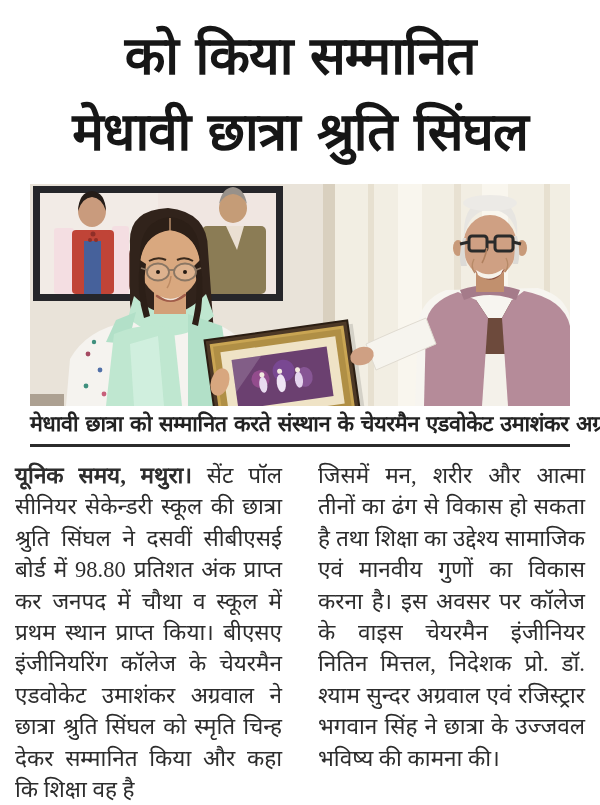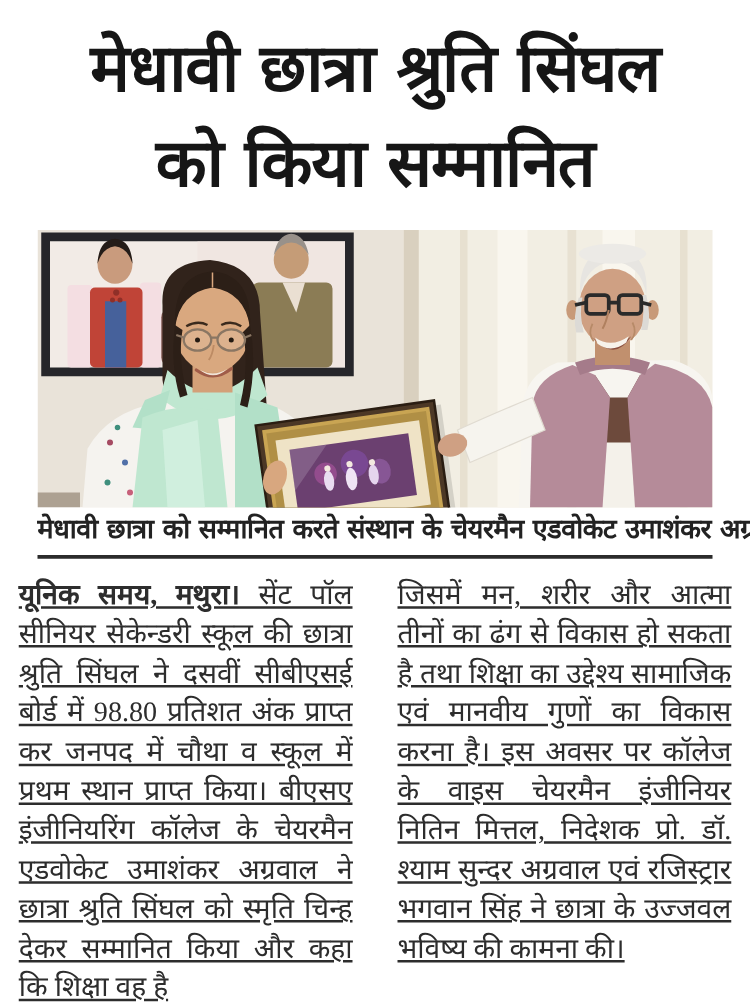--- a/index.html
+++ b/index.html
@@ -27,33 +27,33 @@
   .caption{
     font-family:"DejaVu Sans","Liberation Sans",sans-serif;
     color:var(--caption-ink,#222);font-weight:700;
     font-size:21.5px;line-height:30px;text-align:left;
     padding:3px 30px 0;letter-spacing:-0.3px;white-space:nowrap;
   }
   .caption-rule{height:3px;background:var(--rule,#2b2b2b);margin:5px 30px 0;}
   .article{
     display:flex;gap:36px;margin:13px 15px 0;
     color:var(--body-ink,#2d2d2d);
-    font-size:22.5px;line-height:31.4px;text-align:justify;text-decoration:underline;
+    font-size:22.5px;line-height:31.4px;text-align:justify;
   }
   .article .col{flex:1;min-width:0;}
   .dateline{font-weight:700;}
 </style>
 </head>
 <body>
 
 <div class="page">
 
   <div class="headline-block">
+    <div class="headline">को किया सम्मानित</div>
     <div class="headline">मेधावी छात्रा श्रुति सिंघल</div>
-    <div class="headline">को किया सम्मानित</div>
   </div>
 
   <div class="photo-wrap">
     <svg viewBox="0 0 540 222" width="540" height="222" aria-hidden="true">
 
       <rect x="0" y="0" width="540" height="222" fill="#e9e3d9"></rect>
 
       <g>
         <rect x="293" y="0" width="247" height="222" fill="#f2eee3"></rect>
         <rect x="293" y="0" width="12" height="222" fill="#d9d0bf"></rect>

